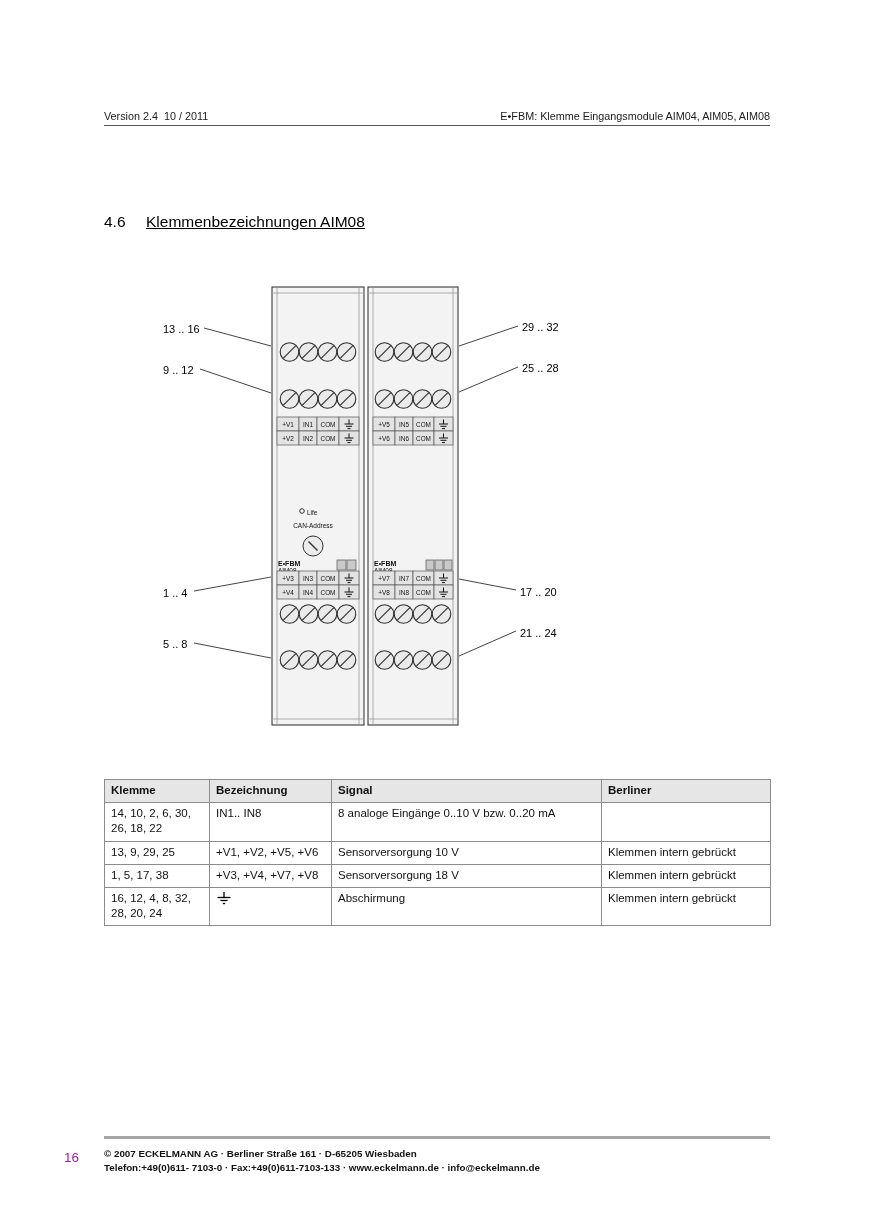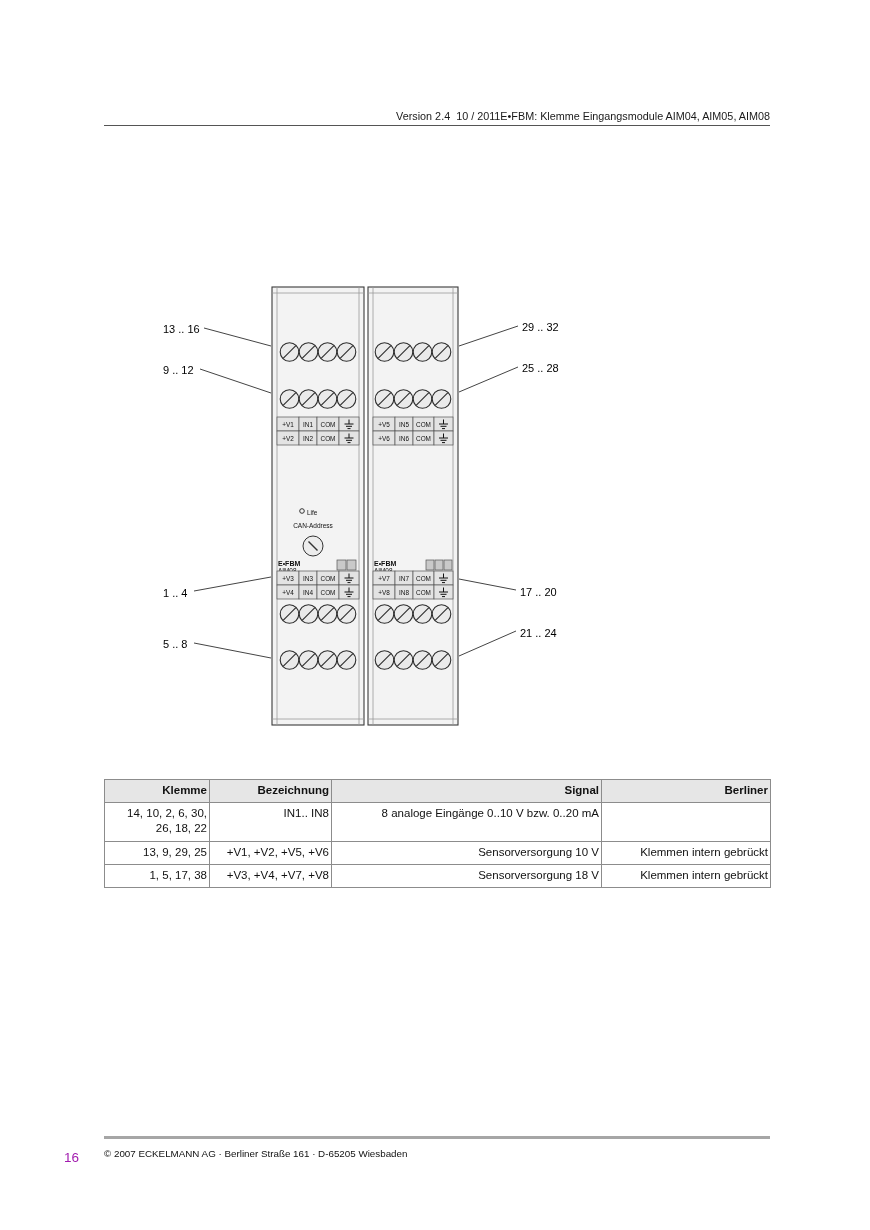--- a/index.html
+++ b/index.html
@@ -1,21 +1,21 @@
 <!DOCTYPE html>
 <html><head>
 <meta charset="utf-8">
 <style>
   html, body { margin: 0; padding: 0; background: #ffffff; }
   body { font-family: "Liberation Sans", "DejaVu Sans", sans-serif; color: #111; }
   .page { position: relative; width: 870px; height: 1230px; background: #fff; overflow: hidden; }
 
   
   .header-row { position: absolute; left: 104px; top: 110px; width: 666px;
-                display: flex; justify-content: flex-end;
+                display: flex; justify-content: space-between;
                 font-size: 10.8px; color: #1a1a1a; white-space: pre; }
   .header-rule { position: absolute; left: 104px; top: 125px; width: 666px; height: 1px; background: #555; }
 
   
   .section { position: absolute; left: 104px; top: 213px; font-size: 15.5px; color: #000; }
   .sec-num { display: inline-block; width: 42px; }
   .sec-title { text-decoration: underline; }
 
   
   .diagram { position: absolute; left: 140px; top: 280px; }
@@ -29,39 +29,42 @@
   .diagram .brand { font-size: 7px; font-weight: bold; }
   .diagram .model { font-size: 6.4px; }
   .diagram .callout { font-size: 11px; fill: #000; }
   .diagram .leader { stroke: #2f2f2f; stroke-width: 0.9; }
   .diagram .jumper { fill: #c9c9c9; stroke: #555; stroke-width: 0.7; }
 
   
   .terms { border-collapse: collapse; table-layout: fixed; position: absolute;
            left: 104px; top: 779px; width: 666px; font-size: 11.5px; }
   .terms th, .terms td { border: 1px solid #8c8c8c; padding: 3px 2px 4px 6px;
-                         vertical-align: top; text-align: right; line-height: 1.32; overflow: hidden; }
+                         vertical-align: top; text-align: left; line-height: 1.32; overflow: hidden; }
   .terms th { background: #e6e6e6; font-weight: bold; }
 
   
   .footer-rule { position: absolute; left: 104px; top: 1136px; width: 666px; height: 3px; background: #a6a6a6; }
   .page-num { position: absolute; left: 64px; top: 1150px; font-size: 13.5px; color: #a21caf; text-align: right; }
-  .footer-text { position: absolute; left: 104px; top: 1147px; font-size: 9.8px; line-height: 13.5px; color: #111; }
+  .footer-text { position: absolute; left: 104px; top: 1147px; font-size: 9.8px; line-height: 13.5px; color: #111; font-weight: bold; }
 </style>
 </head>
 <body>
 
 <div class="page">
 
   <div class="header-row">
     <span>Version 2.4  10 / 2011</span>
     <span>E•FBM: Klemme Eingangsmodule AIM04, AIM05, AIM08</span>
   </div>
   <div class="header-rule"></div>
 
+  <div class="section">
+    <span class="sec-num">4.6</span><span class="sec-title">Klemmenbezeichnungen AIM08</span>
+  </div>
 
   <svg class="diagram" viewBox="0 0 440 460" width="440" height="460" xmlns="http://www.w3.org/2000/svg">
     <defs>
       <g id="screw">
         <circle cx="0" cy="0" r="9.3" fill="#eaeaea" stroke="#2d2d2d" stroke-width="1.1"></circle>
         <line x1="-6.4" y1="6.4" x2="6.4" y2="-6.4" stroke="#2d2d2d" stroke-width="1.1"></line>
       </g>
       <g id="earth" stroke="#111" stroke-width="1">
         <line x1="0" y1="-4.5" x2="0" y2="0"></line>
         <line x1="-4.5" y1="0" x2="4.5" y2="0"></line>
@@ -270,22 +273,36 @@
         <td>+V1, +V2, +V5, +V6</td>
         <td>Sensorversorgung 10 V</td>
         <td>Klemmen intern gebrückt</td>
       </tr>
       <tr>
         <td>1, 5, 17, 38</td>
         <td>+V3, +V4, +V7, +V8</td>
         <td>Sensorversorgung 18 V</td>
         <td>Klemmen intern gebrückt</td>
       </tr>
+      <tr>
+        <td>16, 12, 4, 8, 32, 28, 20, 24</td>
+        <td>
+          <svg width="16" height="15" viewBox="0 0 16 15" xmlns="http://www.w3.org/2000/svg">
+            <line x1="8" y1="1" x2="8" y2="6.5" stroke="#000" stroke-width="1.3"></line>
+            <line x1="1.5" y1="6.5" x2="14.5" y2="6.5" stroke="#000" stroke-width="1.3"></line>
+            <line x1="4.5" y1="9.5" x2="11.5" y2="9.5" stroke="#000" stroke-width="1.3"></line>
+            <line x1="6.8" y1="12.5" x2="9.2" y2="12.5" stroke="#000" stroke-width="1.3"></line>
+          </svg>
+        </td>
+        <td>Abschirmung</td>
+        <td>Klemmen intern gebrückt</td>
+      </tr>
     </tbody>
   </table>
 
   <div class="footer-rule"></div>
   <div class="page-num">16</div>
   <div class="footer-text">
     <div>©  2007 ECKELMANN AG · Berliner Straße 161 · D-65205 Wiesbaden</div>
+    <div>Telefon:+49(0)611- 7103-0 · Fax:+49(0)611-7103-133 · www.eckelmann.de · info@eckelmann.de</div>
   </div>
 
 </div>
 
 </body></html>

